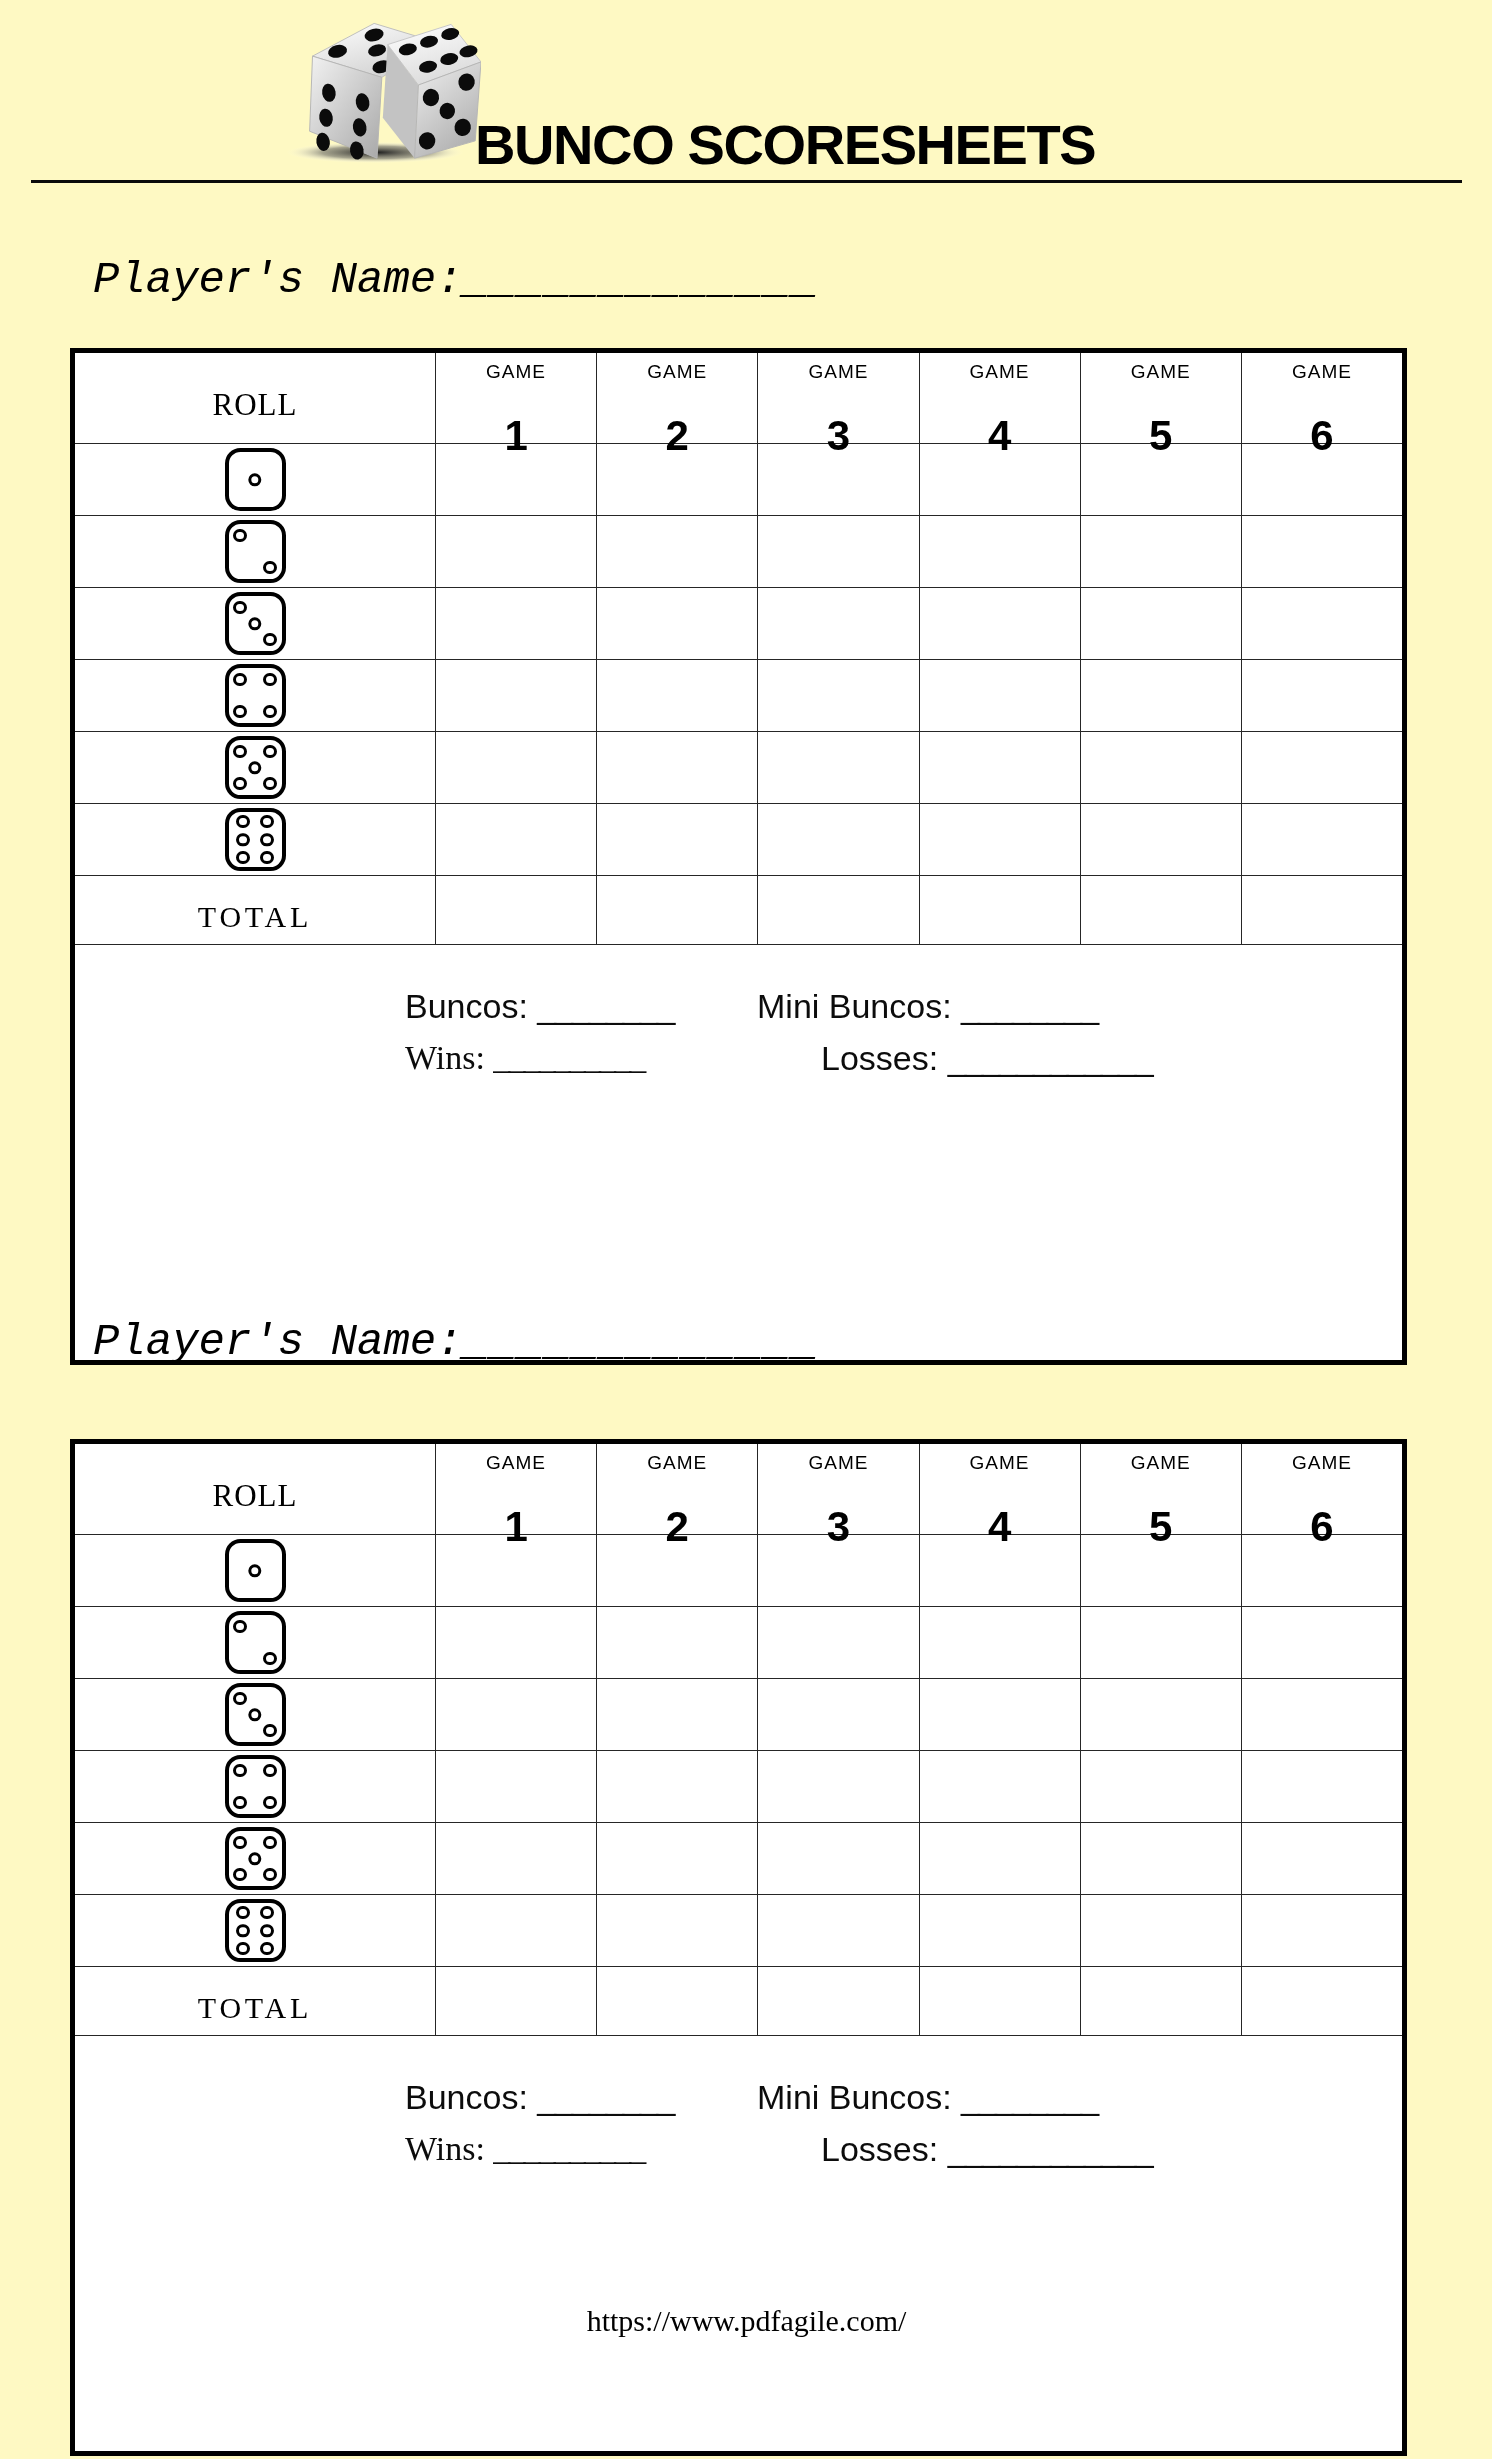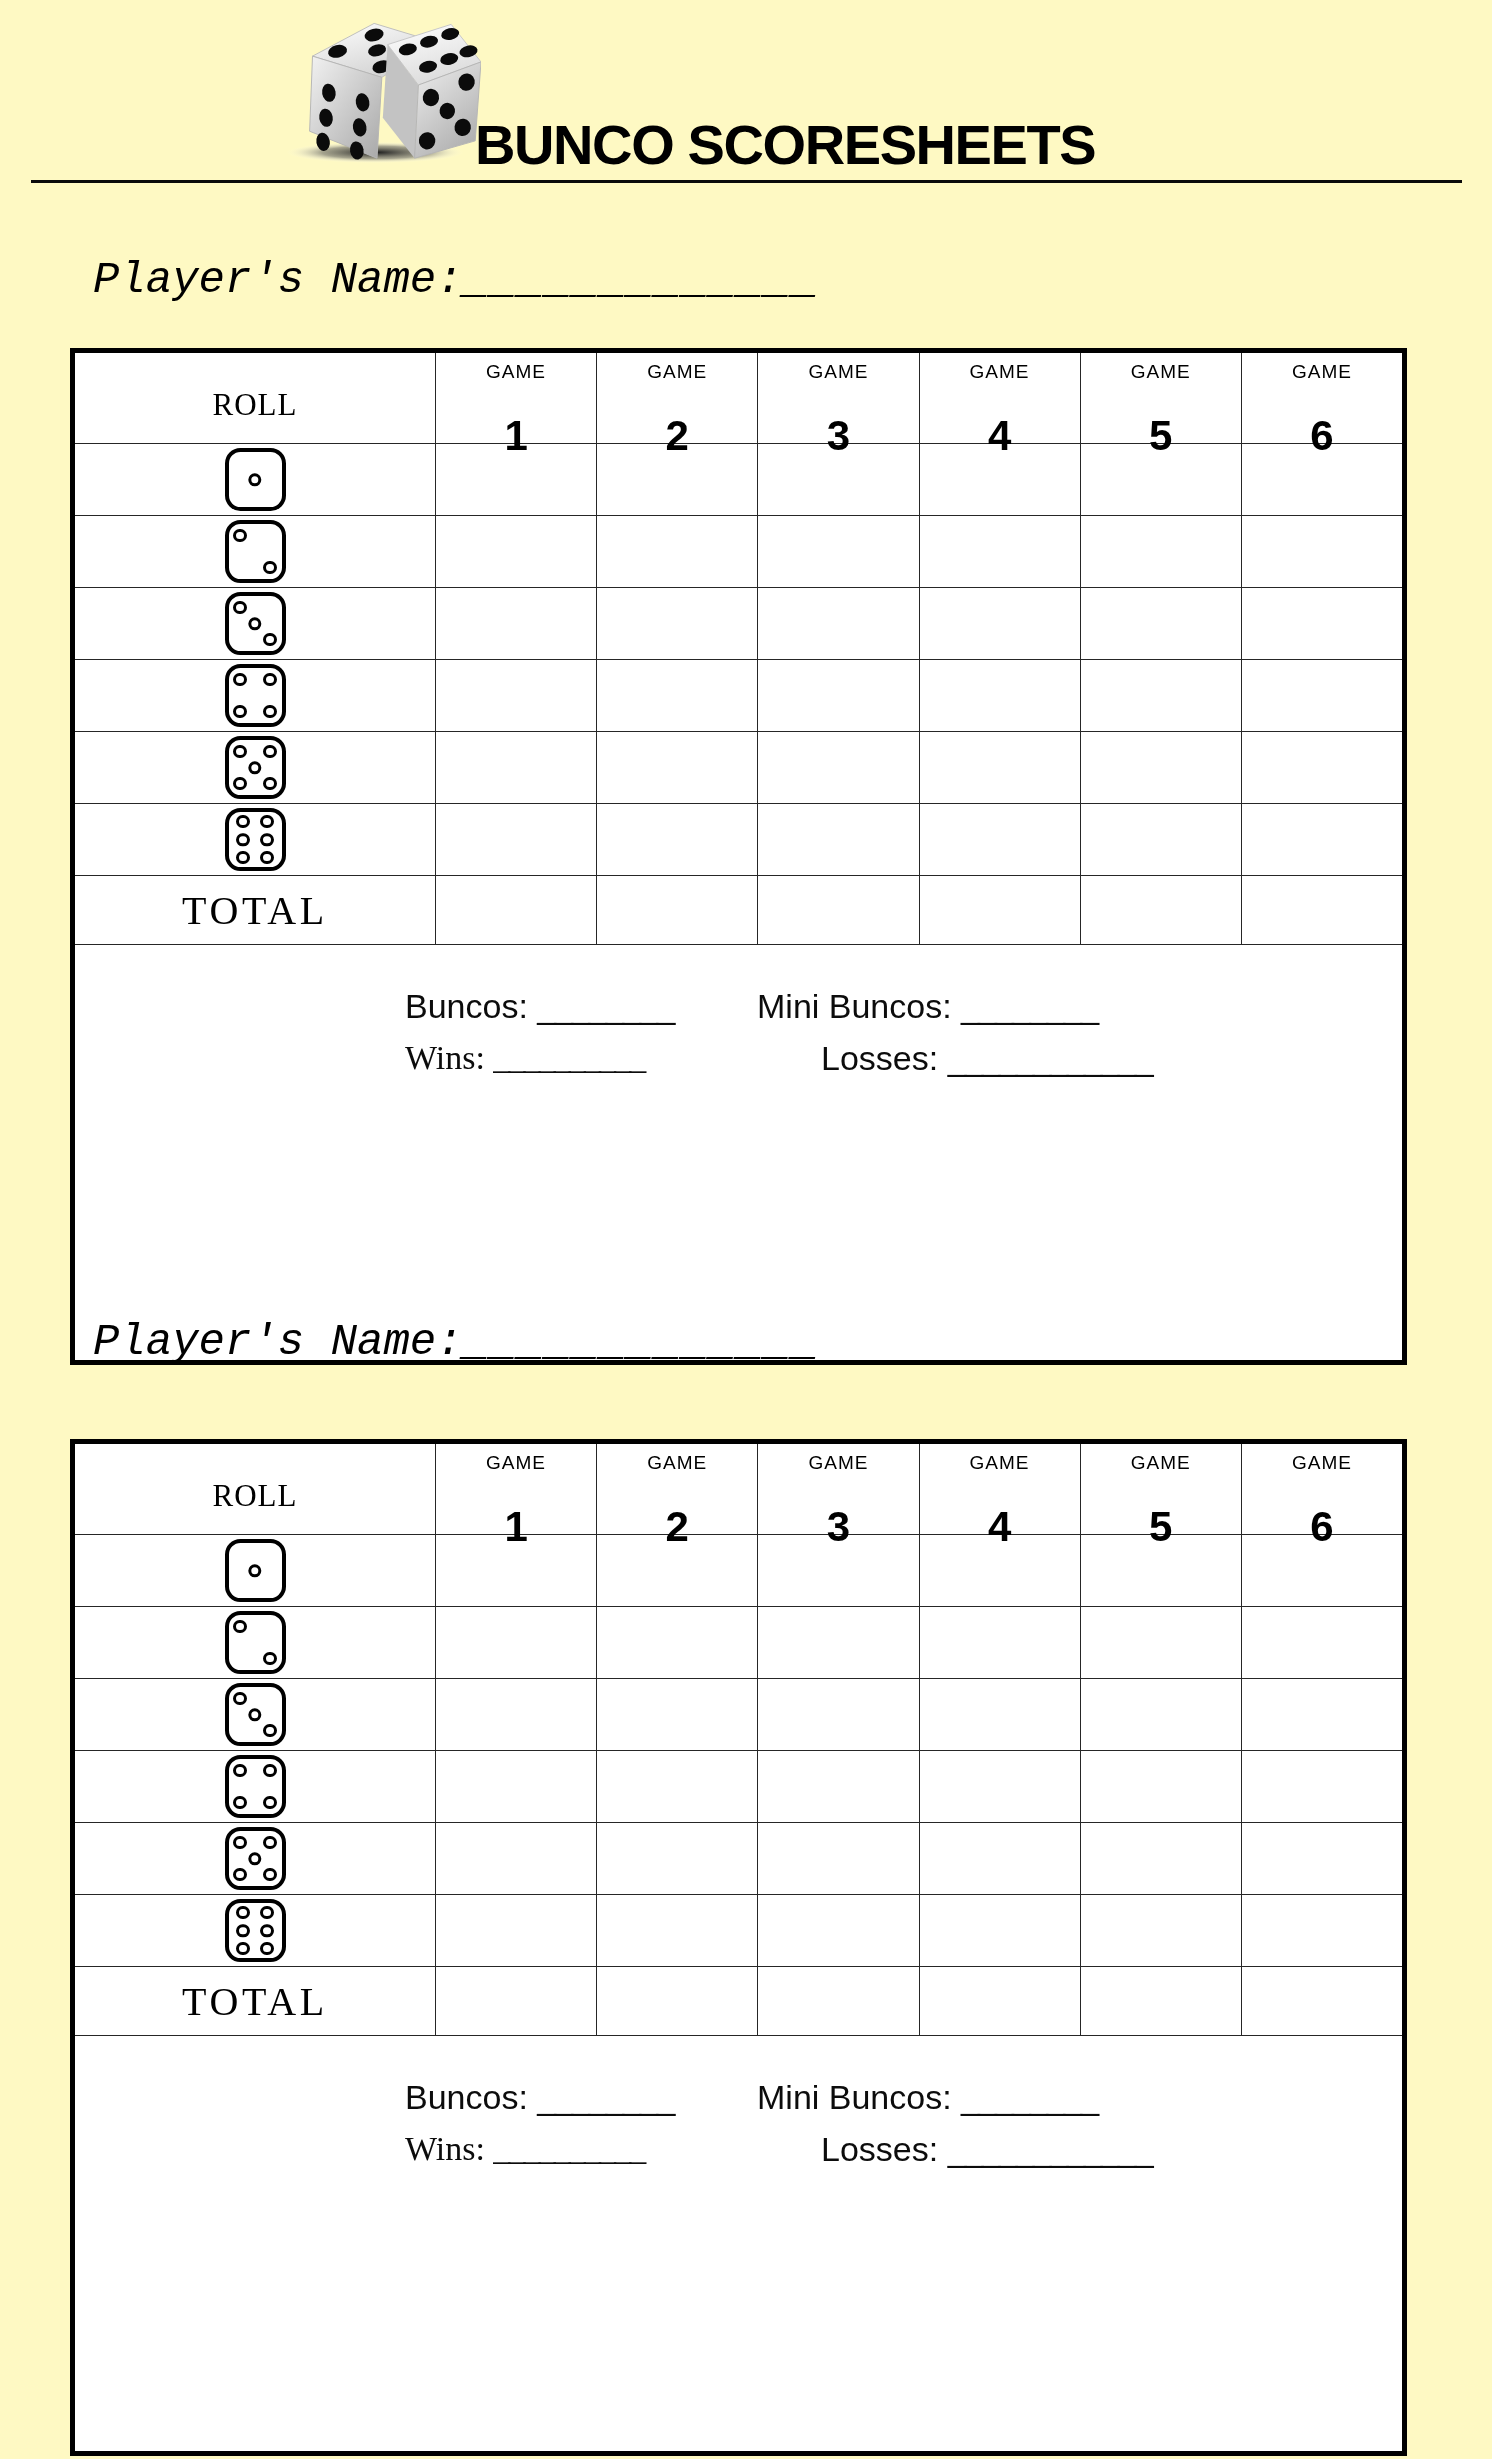--- a/index.html
+++ b/index.html
@@ -25,21 +25,21 @@
   .trow{display:grid;grid-template-columns:360px repeat(6,1fr);border-bottom:1.9px solid #262626;box-sizing:border-box;}
   .trow .cell{border-left:1.9px solid #262626;box-sizing:border-box;display:flex;align-items:center;justify-content:center;}
   .trow .cell:first-child{border-left:none;}
   .thead{height:91px;}
   .drow{height:72px;}
   .totrow{height:69px;}
   .roll-head{font-family:"Liberation Serif",serif;font-size:31px;letter-spacing:1px;}
   .ghead{flex-direction:column;justify-content:flex-start;padding-top:8.6px;gap:28px;}
   .glabel{font-size:19px;letter-spacing:1px;line-height:1;}
   .gnum{font-size:42px;font-weight:bold;line-height:1;margin-top:6.7px;}
-  .totcell{font-family:"Liberation Serif",serif;font-size:40px;letter-spacing:3.8px;
+  .totcell{font-family:"Liberation Serif",serif;font-size:30px;letter-spacing:3.8px;
            align-items:flex-end !important;padding-bottom:9.6px;}
 
   
   .die{position:relative;width:61px;height:63px;background:#fff;border:4.8px solid #000;
        border-radius:15.4px;box-sizing:border-box;}
   .pip{position:absolute;width:13.4px;height:13.4px;border:3.8px solid #000;background:#fff;
        border-radius:50%;box-sizing:border-box;}
   .tl{left:4.8px;top:4.8px;} .tr{right:4.8px;top:4.8px;} .bl{left:4.8px;bottom:4.8px;} .br{right:4.8px;bottom:4.8px;}
   .pc{left:50%;top:50%;transform:translate(-50%,-50%);}
   .cl{left:7.7px;} .cr{right:7.7px;}
@@ -415,15 +415,18 @@
         <span class="sitem i1"><span>Buncos:</span> <span class="blank">________</span></span>
         <span class="sitem i2"><span>Mini Buncos:</span> <span class="blank">________</span></span>
       </div>
       <div class="sline l2">
         <span class="sitem i1"><span>Wins:</span> <span class="blank">__________</span></span>
         <span class="sitem i2"><span>Losses:</span> <span class="blank">____________</span></span>
       </div>
     </div>
   </div>
 
+  <div class="urlbar">
+    <span>https://www.pdfagile.com/</span>
+  </div>
 
 </div>
 
 
 </body></html>

